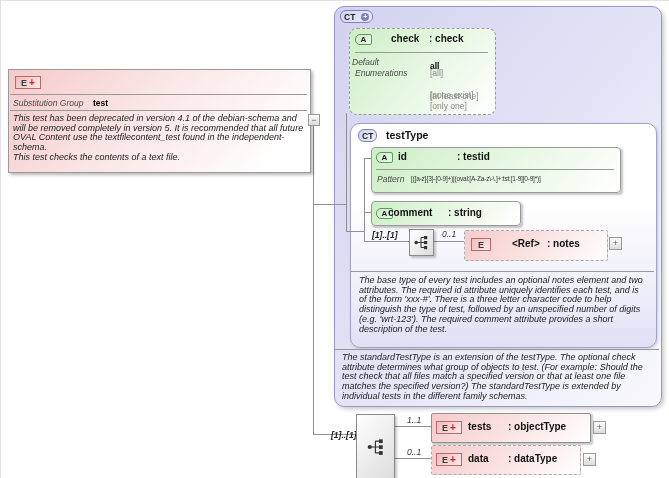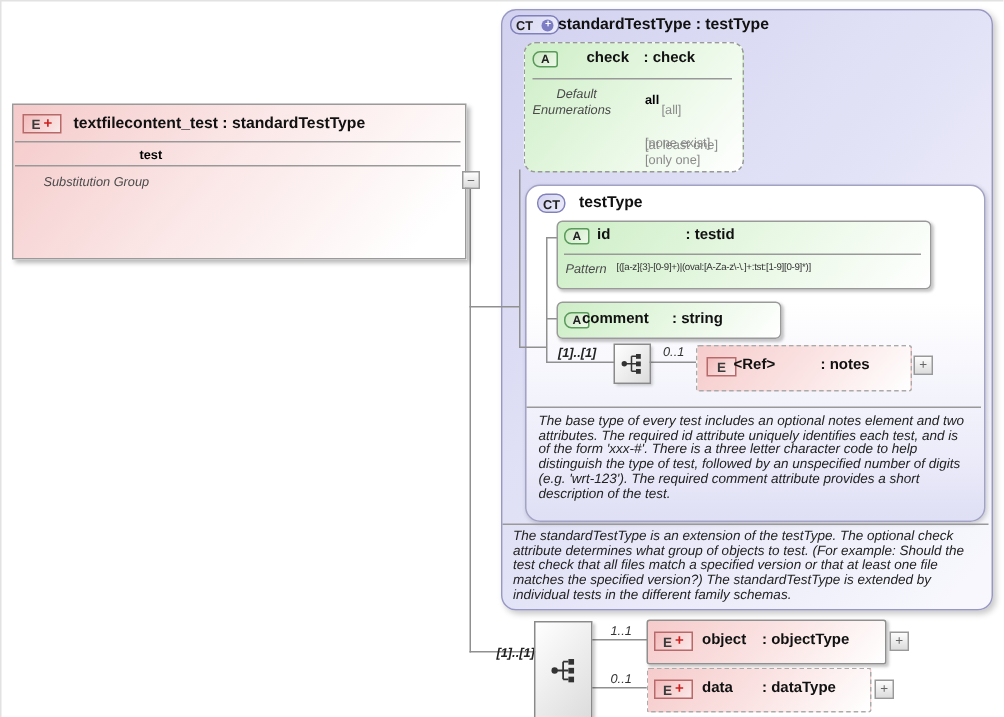--- a/index.html
+++ b/index.html
@@ -70,46 +70,46 @@
   <div class="abs line-h" style="left:363px;top:240px;width:46px;"></div>
   <div class="abs line-h" style="left:431px;top:240px;width:33px;"></div>
   <div class="abs line-h" style="left:392px;top:425px;width:39px;"></div>
   <div class="abs line-h" style="left:392px;top:457px;width:39px;"></div>
 
   <div class="abs el-box" style="left:7px;top:68px;width:301px;height:102px;">
     <span class="abs badge badge-e" style="left:6px;top:6px;">
       <span>E</span>
       <span class="plus">+</span>
     </span>
-    <span class="abs title" style="left:40px;top:6px;">textfilecontent_test : standardTestType</span>
     <div class="abs sep" style="left:1px;top:24px;width:297px;"></div>
-    <span class="abs lbl" style="left:20px;top:28px;margin-top:18px;">Substitution Group</span>
+    <span class="abs lbl" style="left:4px;top:28px;">Substitution Group</span>
     <span class="abs val-b" style="left:84px;top:28px;">test</span>
     <div class="abs sep" style="left:1px;top:40px;width:297px;"></div>
+    <div class="abs desc" style="left:4px;top:44px;width:294px;">This test has been deprecated in version 4.1 of the debian-schema and will be removed completely in version 5.  It is recommended that all future OVAL Content use the textfilecontent_test found in the independent-schema.</div>
+    <div class="abs desc" style="left:4px;top:83px;width:294px;">This test checks the contents of a text file.</div>
   </div>
 
   <div class="abs toggle" style="left:307px;top:113px;">−</div>
 
   <span class="abs badge badge-ct" style="left:339px;top:9px;">
     <span>CT</span>
     <span class="plus">+</span>
   </span>
-  <span class="abs title" style="left:371px;top:9px;">standardTestType : testType</span>
 
   <div class="abs attr-box dashed" style="left:348px;top:27px;width:145px;height:85px;">
     <span class="abs badge badge-a" style="left:5px;top:5px;">
       <span>A</span>
     </span>
     <span class="abs name" style="left:41px;top:4px;">check</span>
     <span class="abs name" style="left:79px;top:4px;">: check</span>
     <div class="abs sep" style="left:5px;top:23px;width:133px;"></div>
-    <span class="abs lbl" style="left:21px;top:28px;">Default</span>
+    <span class="abs lbl" style="left:2px;top:28px;">Default</span>
     <span class="abs val-b" style="left:80px;top:32px;text-align:right;">all</span>
     <span class="abs lbl" style="left:5px;top:39px;">Enumerations</span>
-    <span class="abs val-g" style="left:91px;top:39px;">[all]</span>
+    <span class="abs val-g" style="left:80px;top:39px;">[all]</span>
     <span class="abs val-g" style="left:80px;top:62px;">[at least one]</span>
     <span class="abs val-g" style="left:80px;top:61px;">[none exist]</span>
     <span class="abs val-g" style="left:80px;top:72px;">[only one]</span>
   </div>
 
   <span class="abs badge badge-ct" style="left:357px;top:128px;">
     <span>CT</span>
   </span>
   <span class="abs title" style="left:385px;top:128px;">testType</span>
 
@@ -141,21 +141,21 @@
       <rect x="11" y="7" width="3.2" height="3.2" fill="#333"></rect>
       <rect x="11" y="12" width="3.2" height="3.2" fill="#333"></rect>
     </svg>
   </div>
   <span class="abs occ" style="left:441px;top:228px;">0..1</span>
 
   <div class="abs elm-box dashed" style="left:463px;top:229px;width:142px;height:29px;">
     <span class="abs badge badge-e small" style="left:6px;top:7px;">
       <span>E</span>
     </span>
-    <span class="abs name" style="left:24px;top:7px;">&lt;Ref&gt;</span>
+    <span class="abs name" style="left:47px;top:7px;">&lt;Ref&gt;</span>
     <span class="abs name" style="left:82px;top:7px;">: notes</span>
   </div>
   <div class="abs toggle" style="left:608px;top:236px;width:13px;height:13px;">+</div>
 
   <div class="abs sep" style="left:350px;top:270px;width:303px;"></div>
   <div class="abs desc" style="left:358px;top:275px;width:289px;">The base type of every test includes an optional notes element and two attributes.  The required id attribute uniquely identifies each test, and is of the form 'xxx-#'.  There is a three letter character code to help distinguish the type of test, followed by an unspecified number of digits (e.g. 'wrt-123').  The required comment attribute provides a short description of the test.</div>
 
   <div class="abs sep" style="left:334px;top:348px;width:324px;"></div>
   <div class="abs desc" style="left:341px;top:352px;width:312px;">The standardTestType is an extension of the testType.  The optional check attribute determines what group of objects to test.  (For example: Should the test check that all files match a specified version or that at least one file matches the specified version?)  The standardTestType is extended by individual tests in the different family schemas.</div>
 
@@ -170,21 +170,21 @@
     </svg>
   </div>
   <span class="abs occ" style="left:406px;top:414px;">1..1</span>
   <span class="abs occ" style="left:406px;top:446px;">0..1</span>
 
   <div class="abs elm-box" style="left:430px;top:412px;width:158px;height:28px;">
     <span class="abs badge badge-e" style="left:4px;top:7px;">
       <span>E</span>
       <span class="plus">+</span>
     </span>
-    <span class="abs name" style="left:36px;top:7px;">object</span>
+    <span class="abs name" style="left:36px;top:7px;">tests</span>
     <span class="abs name" style="left:76px;top:7px;">: objectType</span>
   </div>
   <div class="abs toggle" style="left:592px;top:420px;width:13px;height:13px;">+</div>
 
   <div class="abs elm-box dashed" style="left:430px;top:444px;width:148px;height:28px;">
     <span class="abs badge badge-e" style="left:4px;top:7px;">
       <span>E</span>
       <span class="plus">+</span>
     </span>
     <span class="abs name" style="left:36px;top:7px;">data</span>

